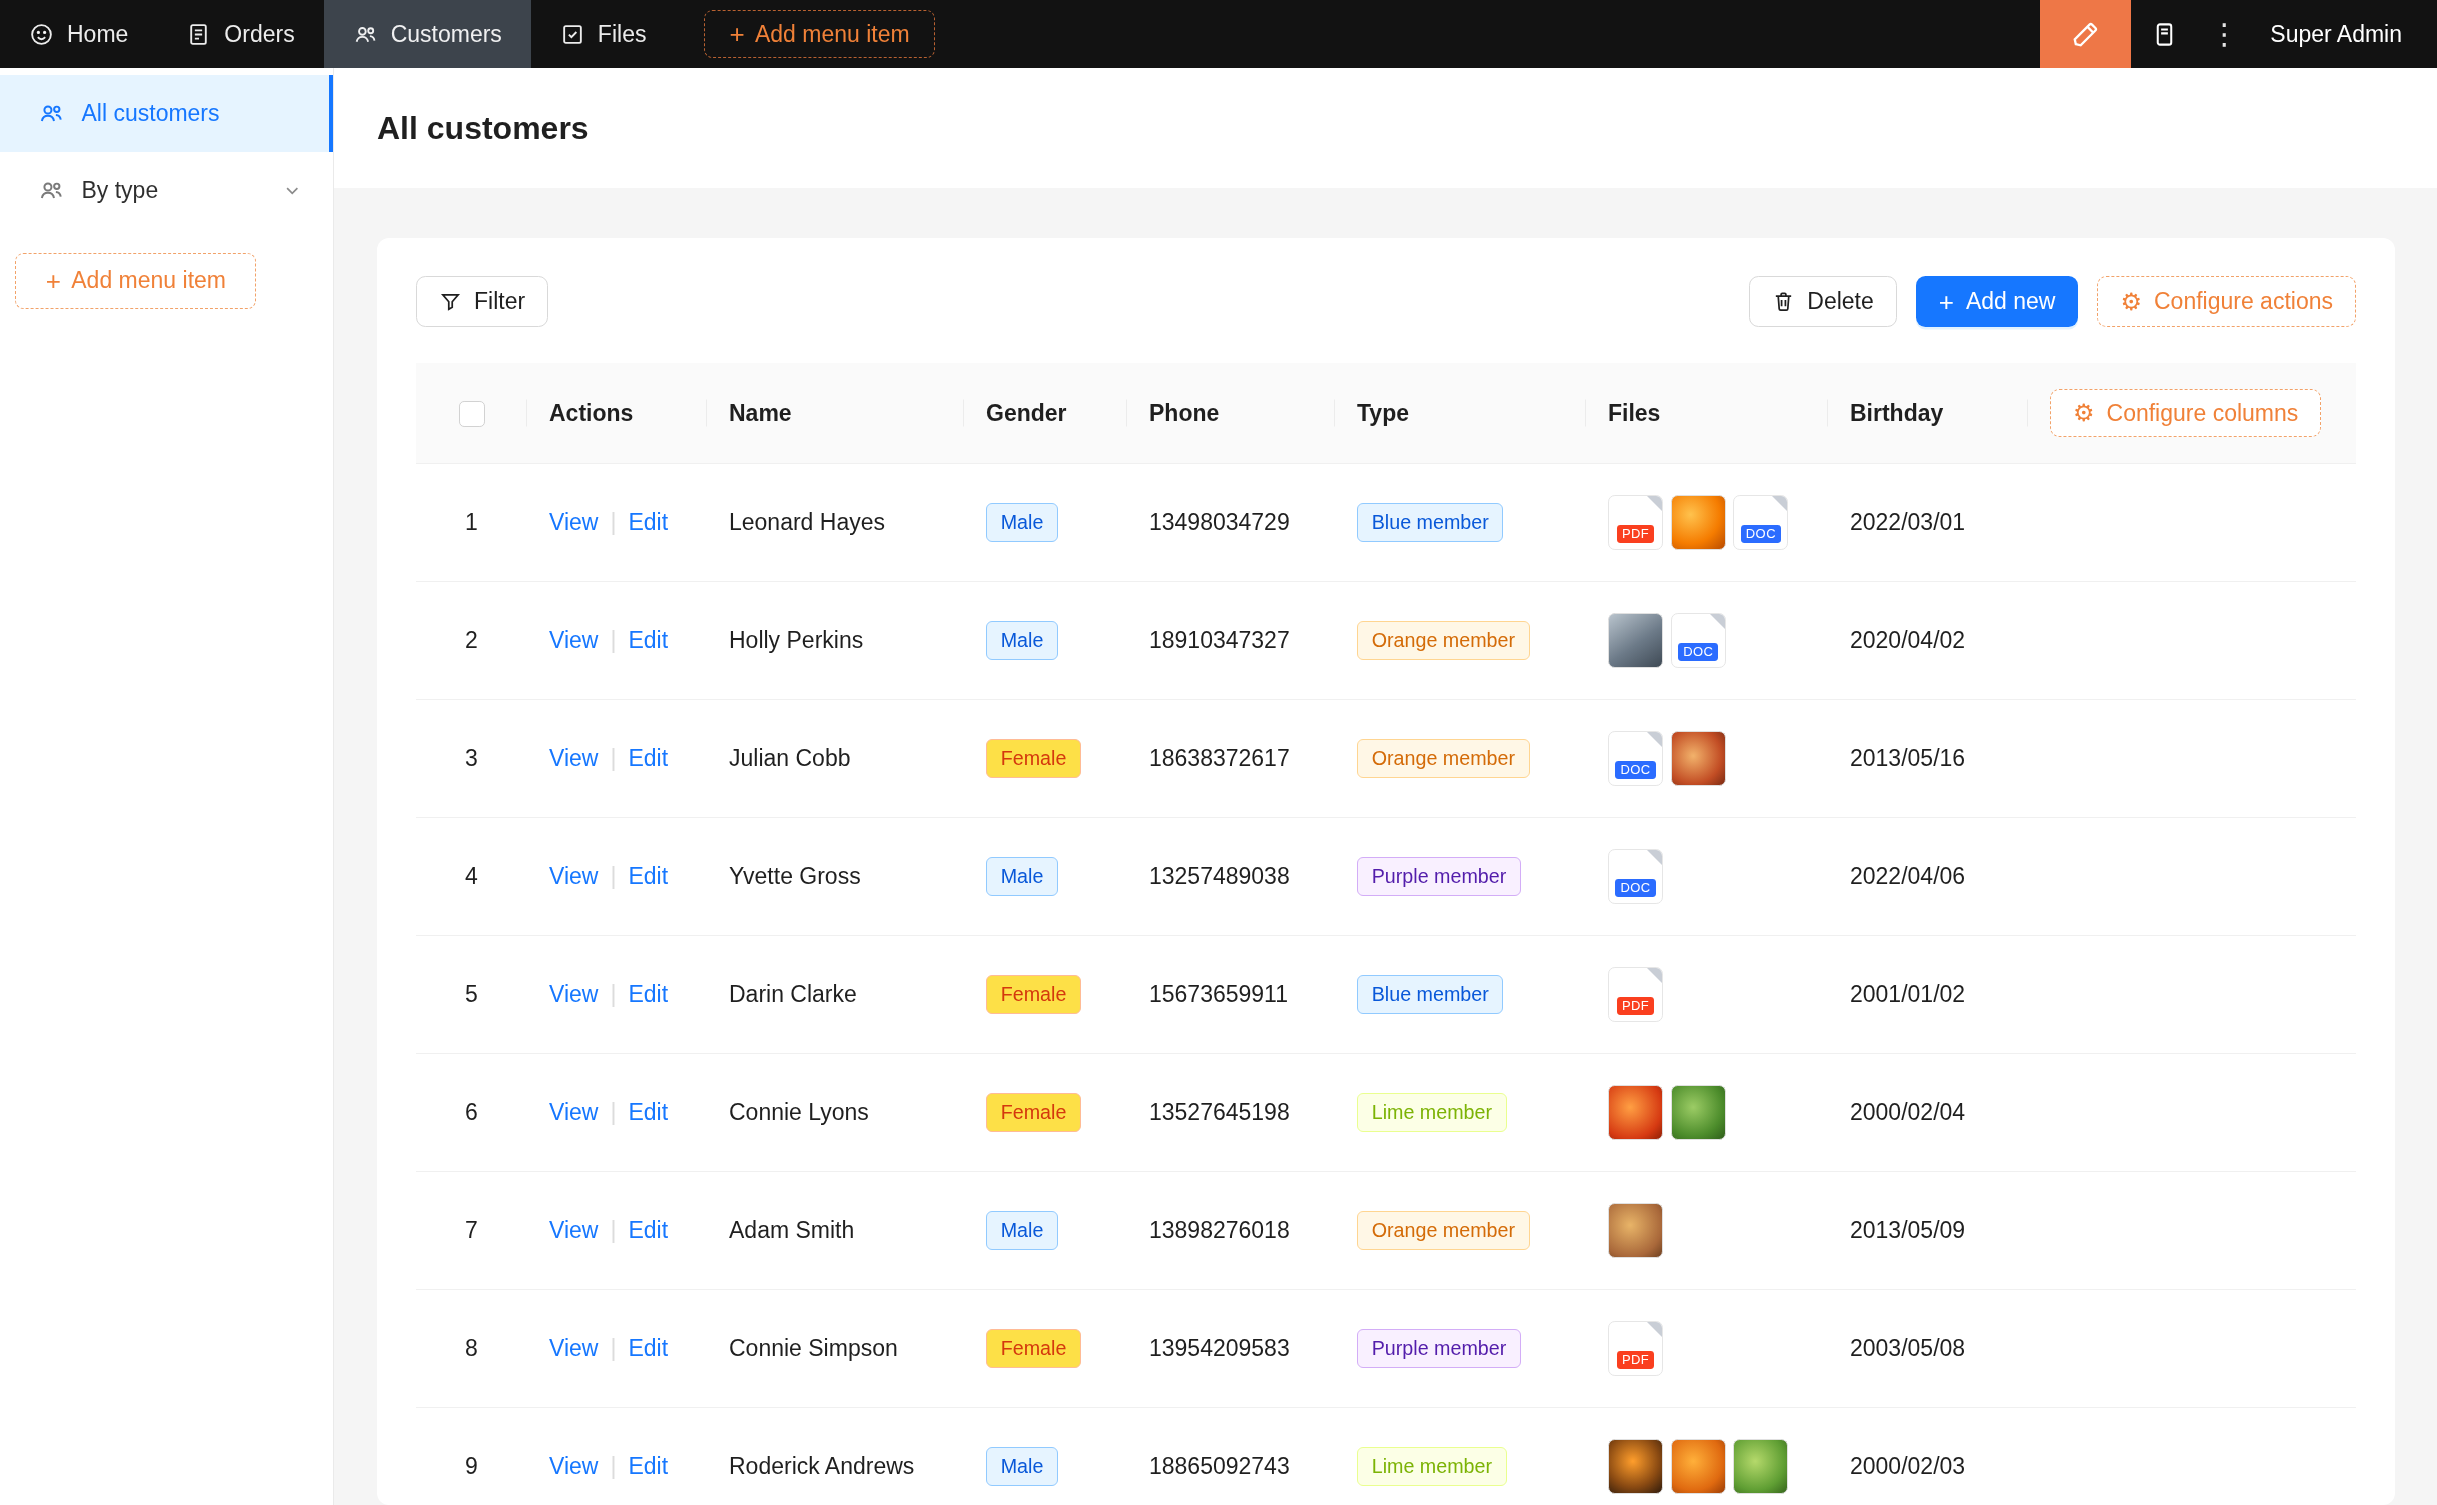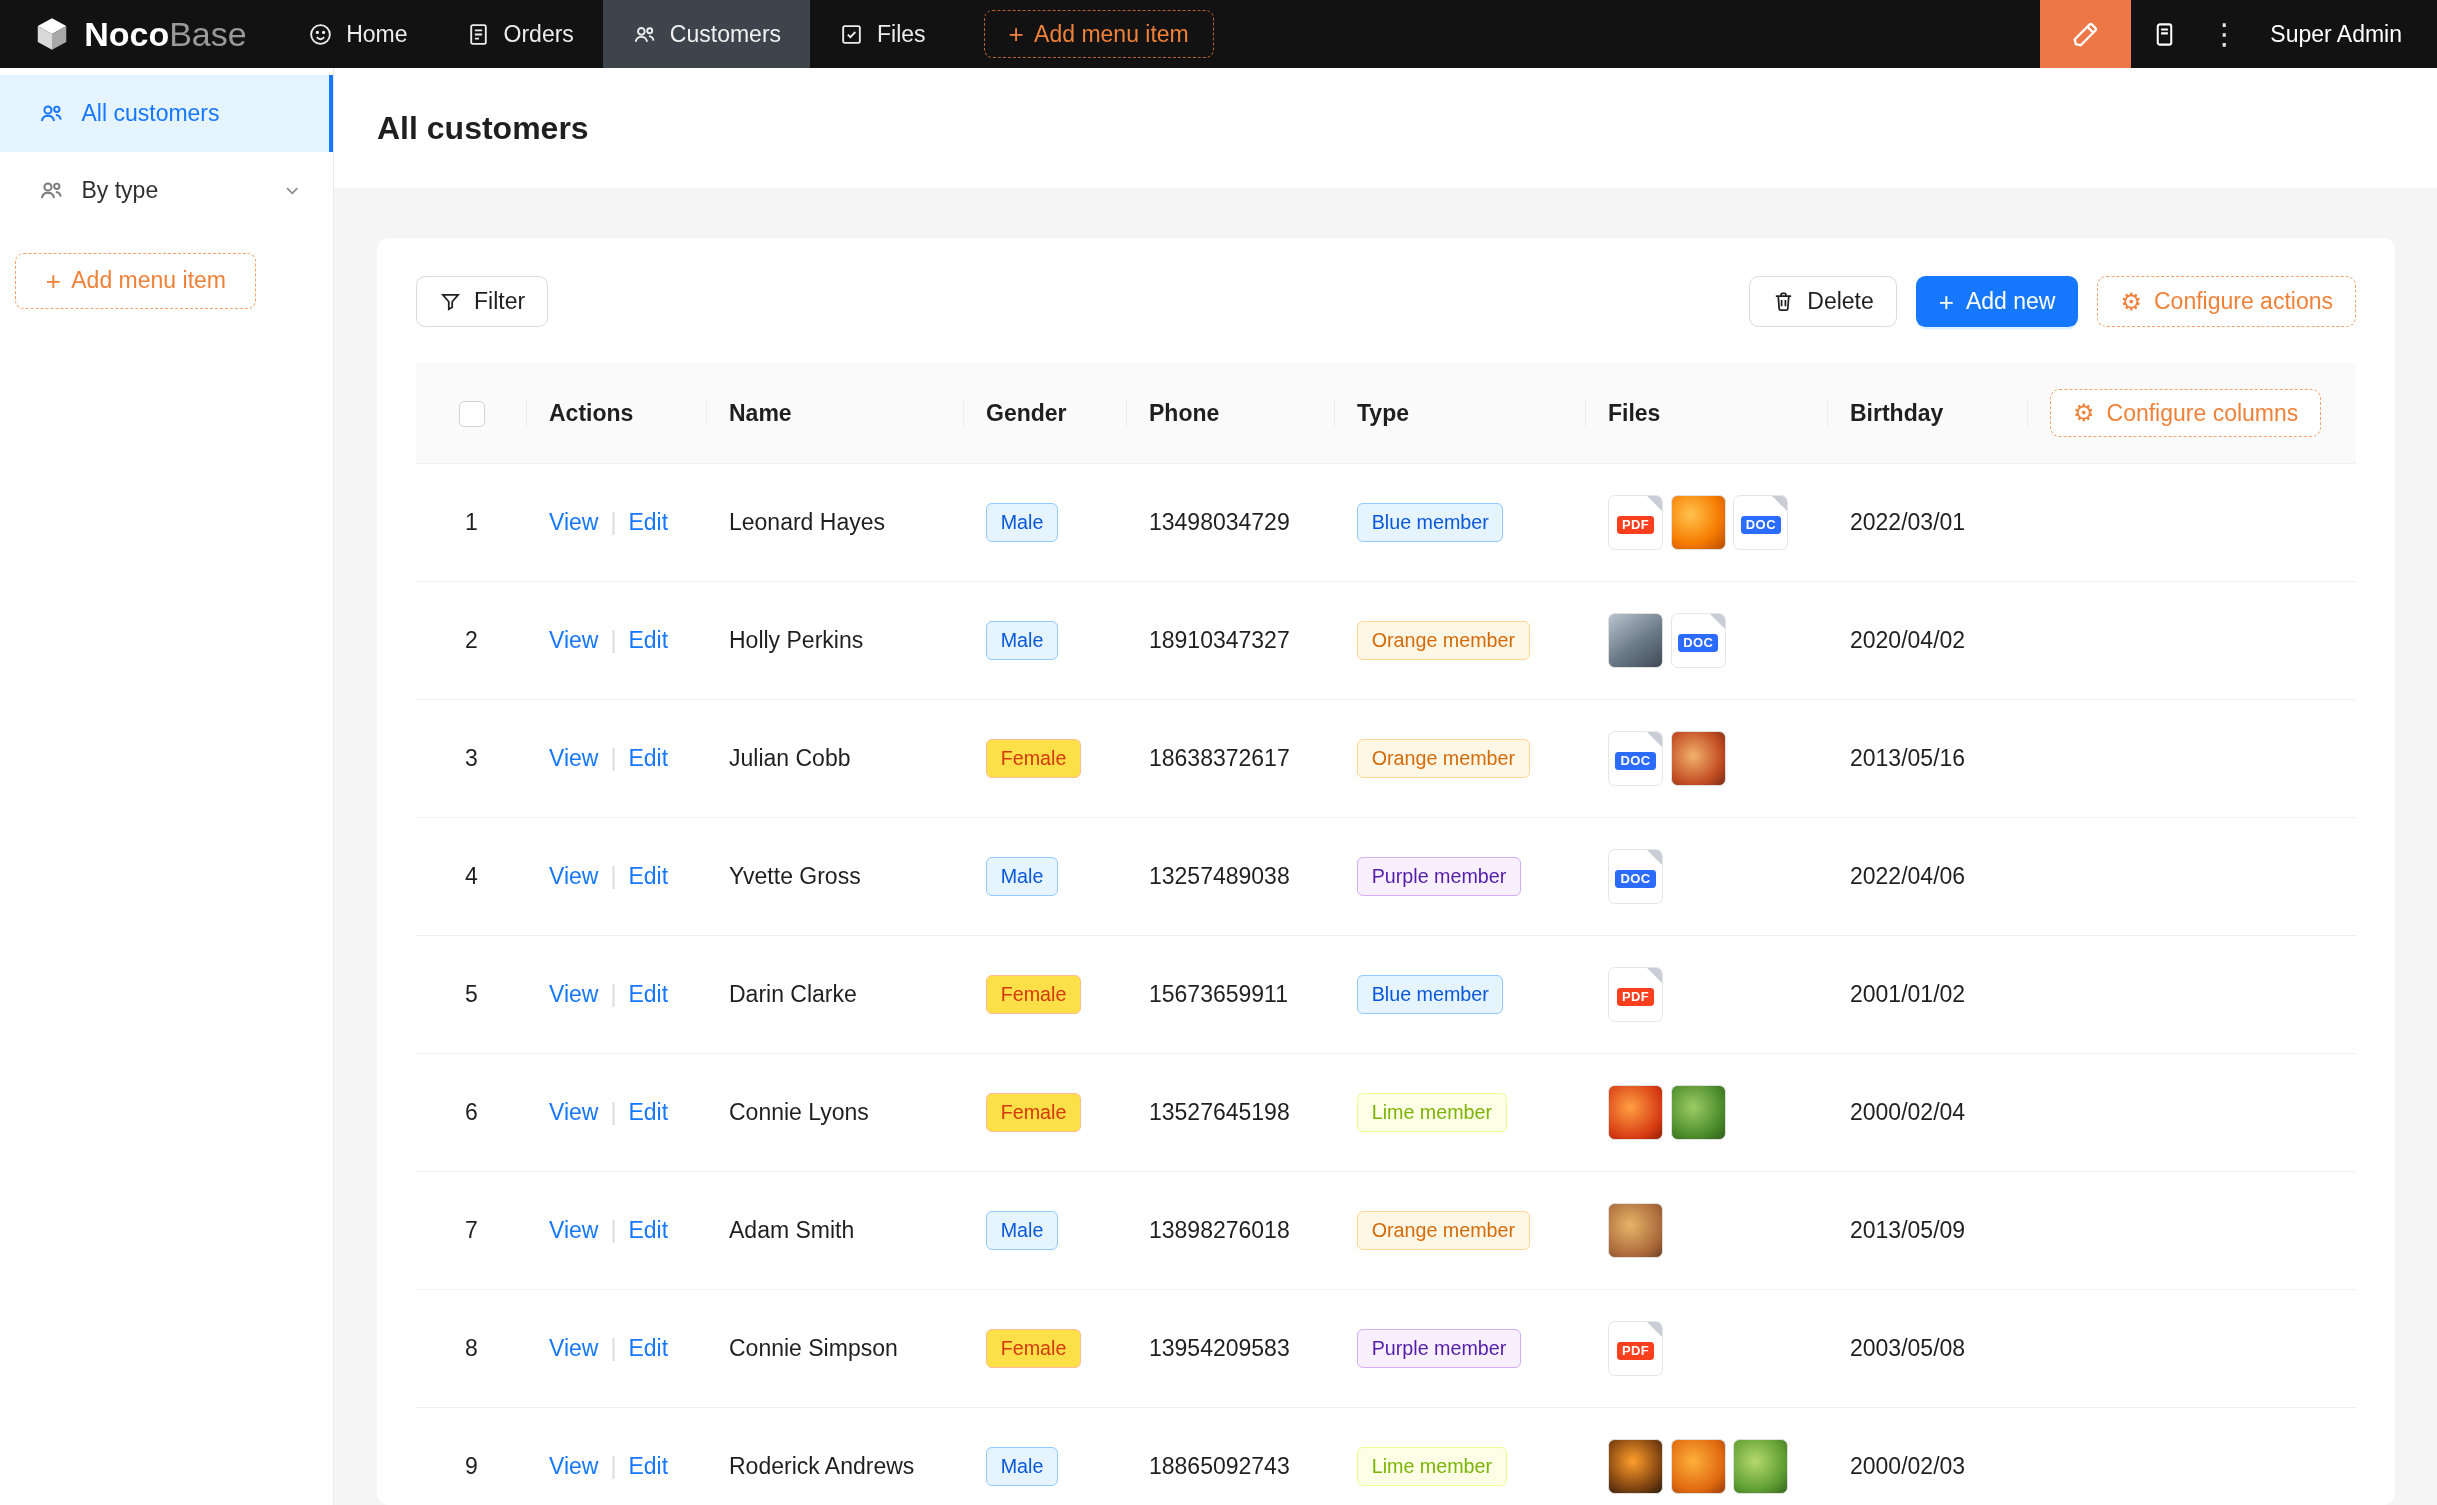--- a/index.html
+++ b/index.html
@@ -70,47 +70,39 @@
 
   .tag{display:inline-block;border:0.9px solid;border-radius:6px;padding:4.3px 13.7px;font-size:19.7px;line-height:1.4;white-space:nowrap}
   .tag[data-color="blue"]{background:#e6f4ff;border-color:#91caff;color:#0958d9}
   .tag[data-color="volcano"]{background:#fde047;border-color:#ffbb96;color:#d4380d}
   .tag[data-color="orange"]{background:#fff7e6;border-color:#ffd591;color:#d46b08}
   .tag[data-color="purple"]{background:#f9f0ff;border-color:#d3adf7;color:#531dab}
   .tag[data-color="lime"]{background:#fcffe6;border-color:#eaff8f;color:#7cb305}
 
   .files{display:flex;gap:7.7px;align-items:center}
   .thumb{width:55px;height:55px;border-radius:6.8px;position:relative;overflow:hidden;flex:none;border:0.9px solid #e6e6e6;background:#fff;display:flex;align-items:flex-end;justify-content:center;cursor:pointer}
-  .thumb b{font-size:13px;font-weight:700;color:#fff;border-radius:3.4px;padding:1.7px 5.1px;margin-bottom:15px;letter-spacing:0.4px;font-family:"Liberation Sans",sans-serif}
+  .thumb b{font-size:13px;font-weight:400;color:#fff;border-radius:3.4px;padding:1.7px 5.1px;margin-bottom:6px;letter-spacing:0.4px;font-family:"Liberation Sans",sans-serif}
   .thumb.pdf b{background:#fa3f1f}
   .thumb.doc b{background:#2b6cff}
   .thumb .fold{position:absolute;top:0;right:0;width:0;height:0;border-left:15.4px solid transparent;border-top:15.4px solid #c9ced6}
   .thumb.image{border-color:#e0e0e0}
   .tone-oranges-bright{background:radial-gradient(circle at 35% 35%,#ffc24d,#f57c00 60%,#b84a00)}
   .tone-people{background:linear-gradient(145deg,#b9c4cd,#6c7a88 55%,#3f4a55)}
   .tone-pizza{background:radial-gradient(circle at 40% 45%,#f2b26b,#c24d24 65%,#7a2a12)}
   .tone-tomato{background:radial-gradient(circle at 40% 40%,#ff9f43,#d63a12 70%,#8e1f05)}
   .tone-broccoli{background:radial-gradient(circle at 40% 40%,#9ccc65,#4c8c2b 65%,#2e5d1a)}
   .tone-food{background:radial-gradient(circle at 40% 40%,#e8b468,#a9683a 70%,#6e4020)}
   .tone-oranges-dark{background:radial-gradient(circle at 45% 40%,#ff9e2c,#8a4a12 60%,#2d1a0c)}
   .tone-oranges{background:radial-gradient(circle at 40% 40%,#ffb03a,#e06a10 65%,#9a3c05)}
   .tone-greens{background:radial-gradient(circle at 40% 40%,#b5d96b,#5f9e33 65%,#35641c)}
 </style>
 </head>
 <body>
 
 <div class="navbar">
-  <div class="logo">
-    <svg viewBox="0 0 24 24">
-      <polygon points="12,2 21,7 12,12 3,7" fill="#ffffff"></polygon>
-      <polygon points="3,7 12,12 12,22 3,17" fill="#d9d9d9"></polygon>
-      <polygon points="21,7 12,12 12,22 21,17" fill="#a8a8a8"></polygon>
-    </svg>
-    <span><span class="t1">Noco</span><span class="t2">Base</span></span>
-  </div>
 
   <div class="nav-items">
     <div class="nav-item">
       <svg viewBox="0 0 24 24" fill="none" stroke="currentColor" stroke-width="1.8">
         <circle cx="12" cy="12" r="9"></circle>
           <circle cx="9" cy="10" r="0.7" fill="currentColor"></circle>
           <circle cx="15" cy="10" r="0.7" fill="currentColor"></circle>
           <path d="M8.5 14.5c1 1.3 2.2 2 3.5 2s2.5-.7 3.5-2"></path>
       </svg>
       <span>Home</span>

